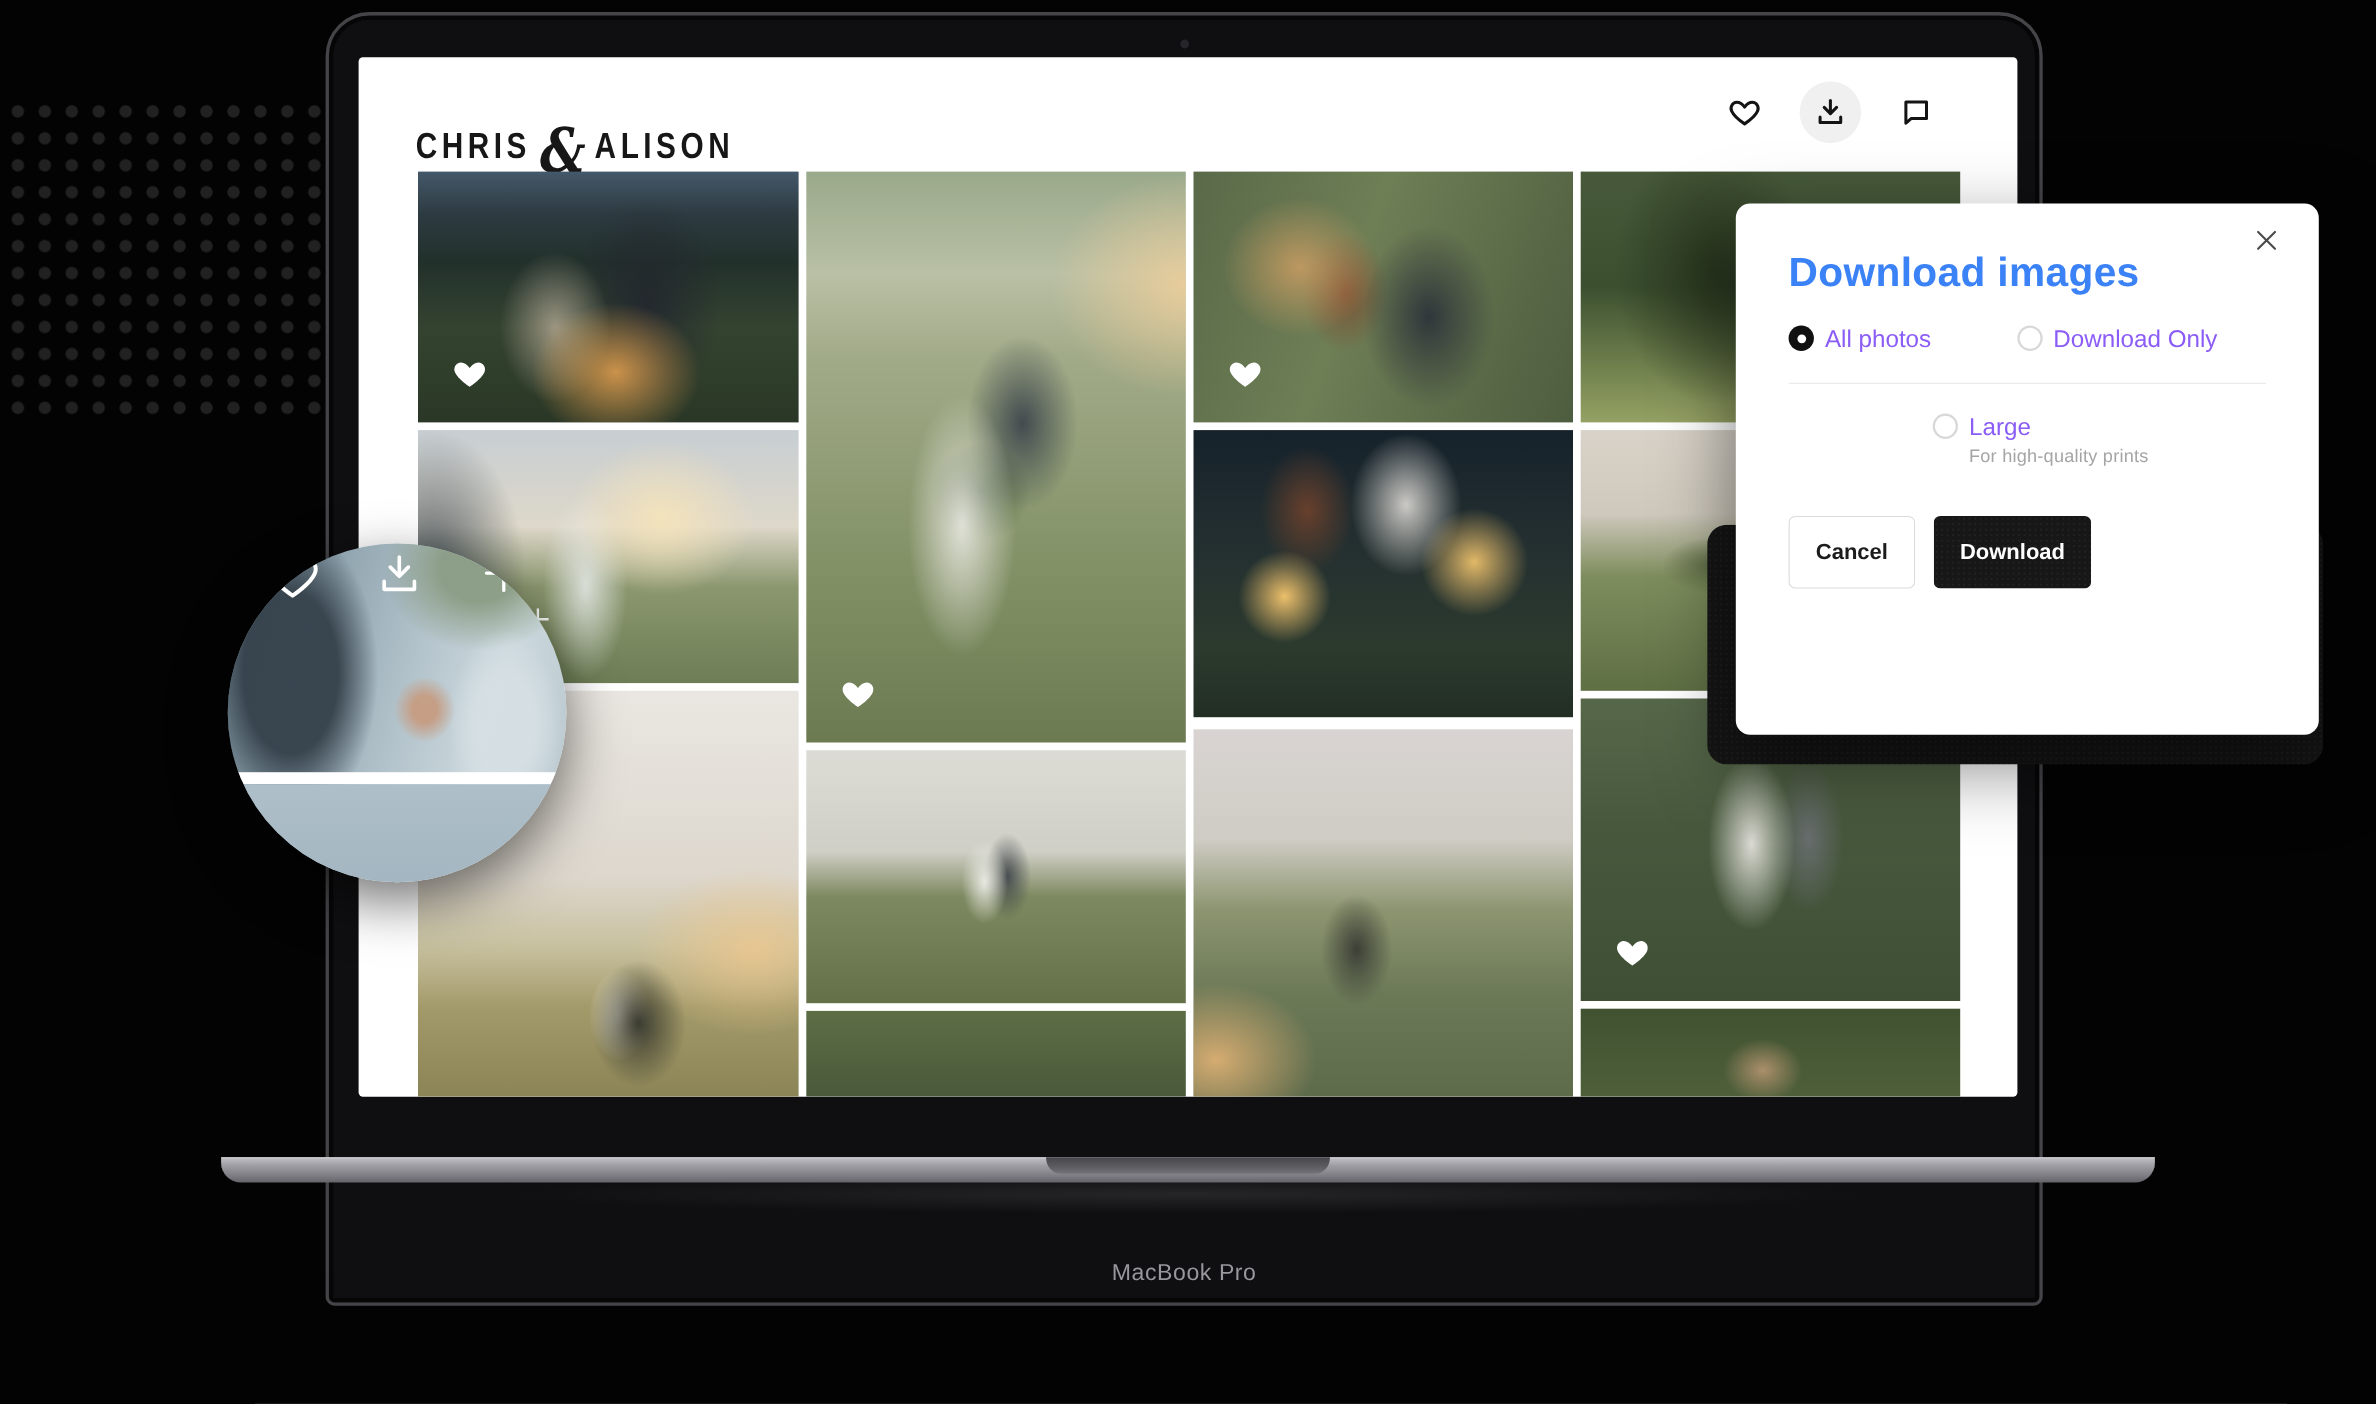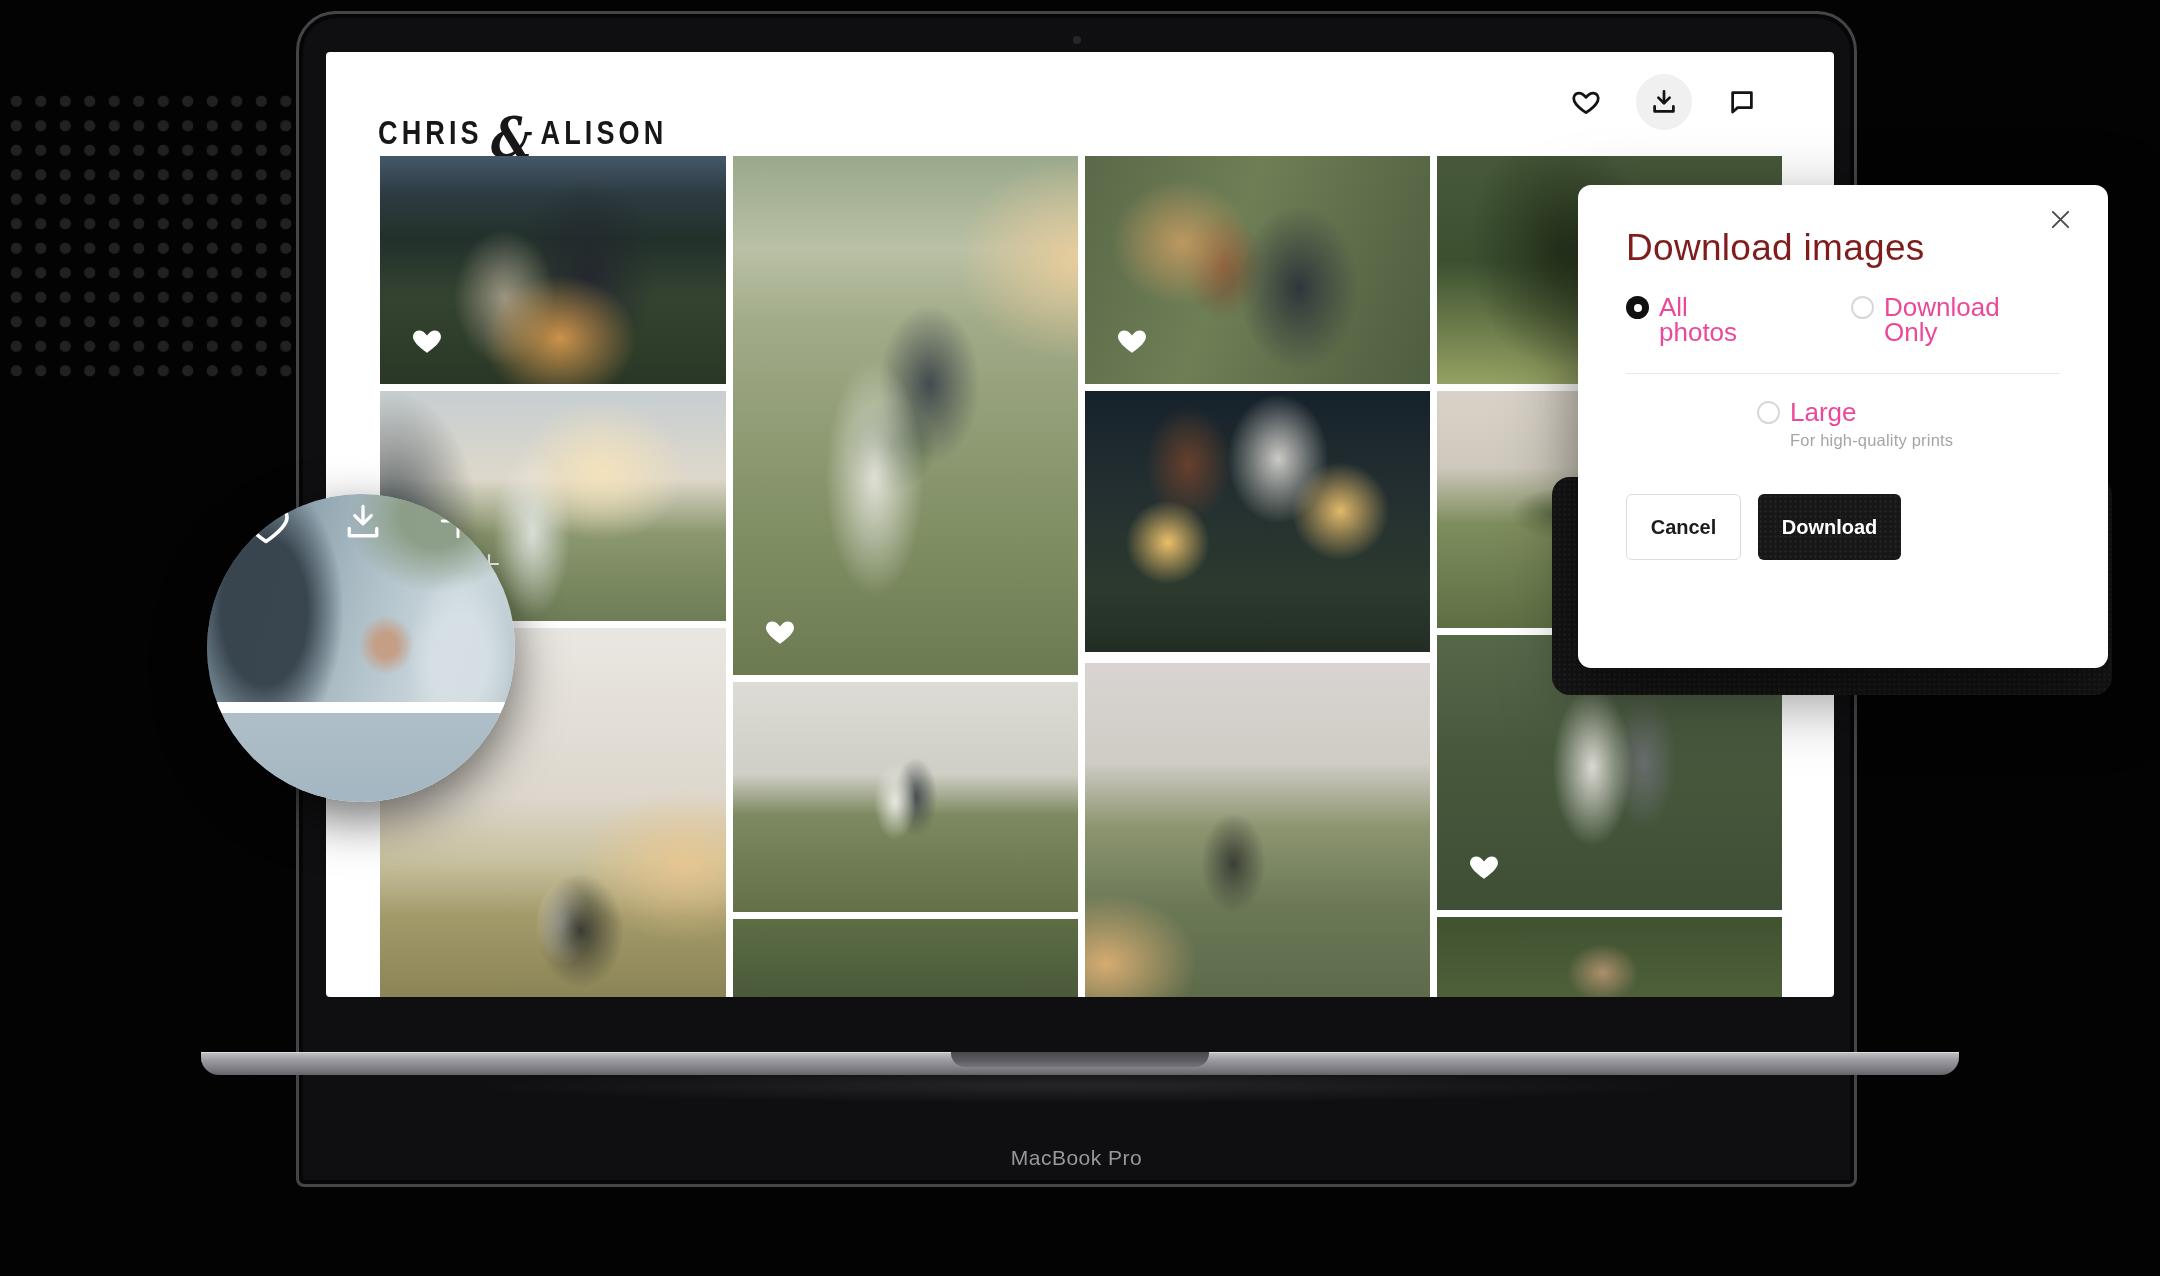--- a/index.html
+++ b/index.html
@@ -159,32 +159,32 @@
   }
   
   .modal{
     position:absolute;left:1578px;top:185px;width:530px;height:483px;z-index:8;
     background:#ffffff;border-radius:13px;
     box-shadow:0 26px 70px rgba(0,0,0,.5);
     padding:0 48px;color:#1b1b1b;
   }
   .modal-close{position:absolute;right:28px;top:16px;width:40px;height:40px;
     display:flex;align-items:center;justify-content:center;cursor:pointer;}
-  .modal-title{margin-top:42px;font-size:37px;font-weight:normal;letter-spacing:.3px;color:#7f1d1d;}
+  .modal-title{margin-top:42px;font-size:37px;font-weight:bold;letter-spacing:.3px;color:#3b82f6;}
   .modal-heading{font-size:23px;font-weight:bold;color:#161616;}
   .heading-select{margin-top:48px;}
   .heading-size{margin-top:26px;}
   .radio-row{display:flex;align-items:flex-start;margin-top:26px;}
   .radio-opt{display:flex;align-items:flex-start;}
   .radio-opt .circ{flex:0 0 auto;width:23px;height:23px;border-radius:50%;position:relative;margin-top:1px;}
   .circ.on{background:#101010;}
   .circ.on::after{content:"";position:absolute;left:50%;top:50%;width:8px;height:8px;margin:-4px 0 0 -4px;border-radius:50%;background:#fff;}
   .circ.off{background:#fff;border:2px solid #d8d8d8;}
   .radio-opt .texts{margin-left:10px;}
-  .radio-opt .lab{font-size:26px;color:#ec4899;line-height:25px;}
+  .radio-opt .lab{font-size:22px;color:#8b5cf6;line-height:25px;}
   .radio-opt .sub{font-size:16.5px;color:#a5a5a5;margin-top:6px;letter-spacing:.2px;}
   .row-select .opt2{margin-left:78px;}
   .row-size .opt2{margin-left:131px;justify-content:center;}
   .divider{height:1px;background:#e9e9e9;margin-top:28px;}
   .btn-row{display:flex;margin-top:44px;}
   .btn{height:66px;border-radius:6px;display:flex;align-items:center;justify-content:center;
        font-size:20px;font-weight:bold;cursor:pointer;}
   .btn-cancel{width:115px;background:#fff;border:1px solid #dcdcdc;color:#1c1c1c;}
   .btn-download{width:143px;margin-left:17px;color:#fff;background-color:#171717;
     background-image:radial-gradient(rgba(255,255,255,.05) 1px,transparent 1.3px);background-size:5px 5px;}

